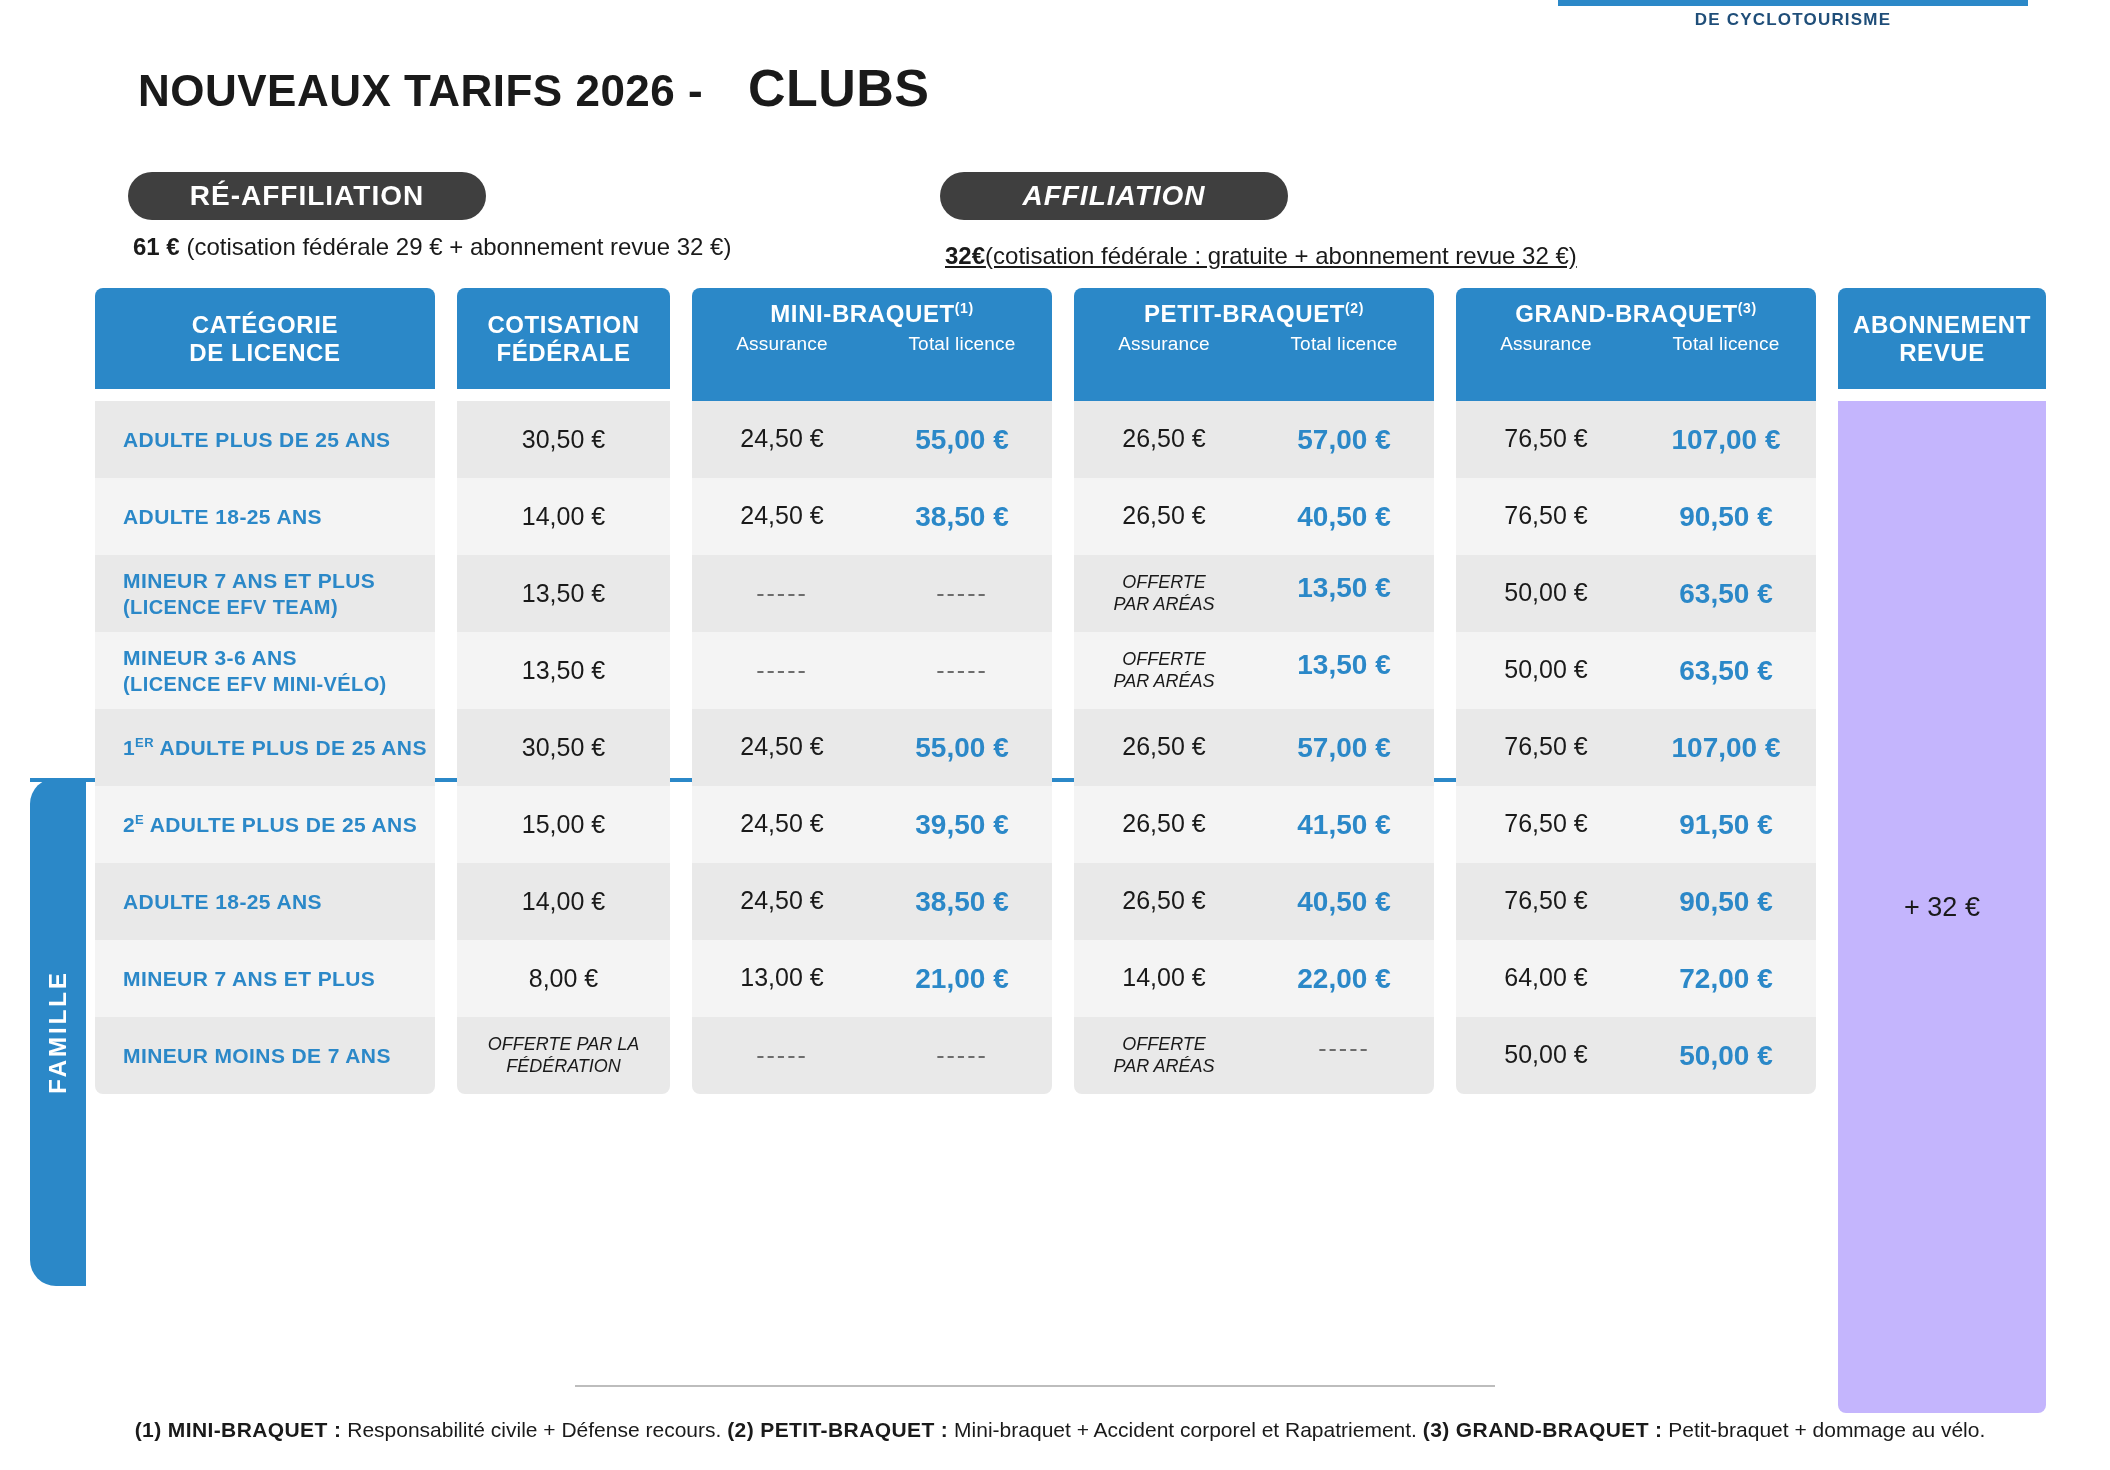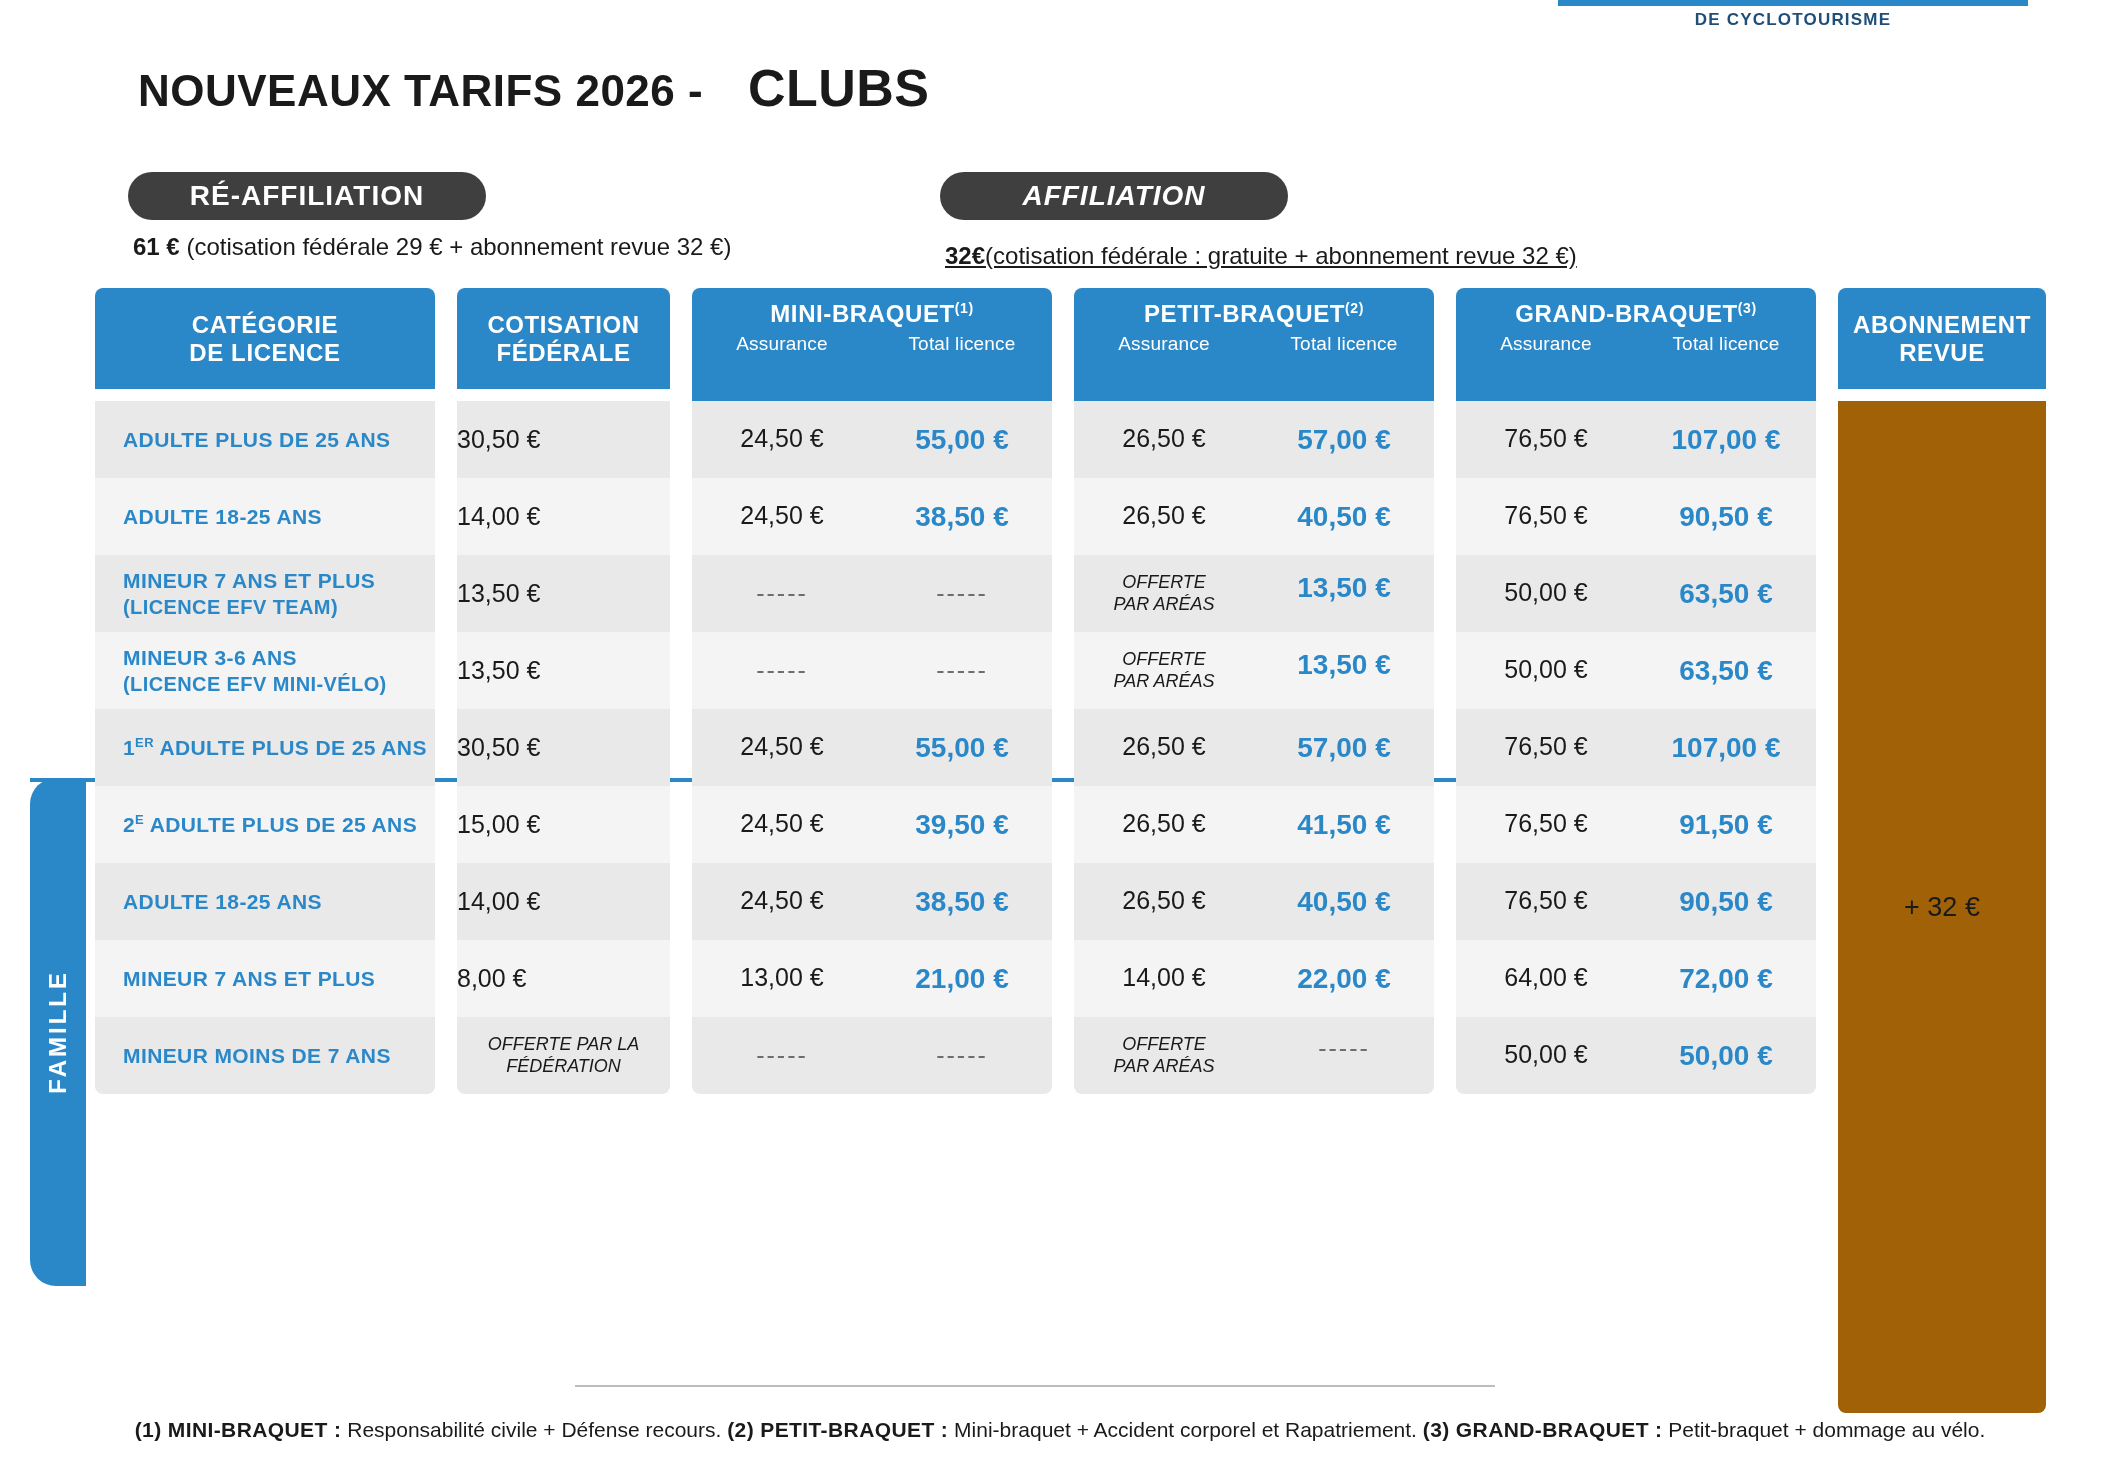--- a/index.html
+++ b/index.html
@@ -81,35 +81,35 @@
     background:#e9e9e9;
   }
   .bodycell.alt{background:#f4f4f4;}
   .cat{
     padding-left:28px;color:#2b88c8;font-weight:bold;font-size:21px;
     letter-spacing:0.4px;line-height:1.22;
   }
   .cat .sub{color:#2b88c8;font-weight:bold;font-size:20px;}
   .cat sup{font-size:13px;}
   .val{
-    width:100%;text-align:left;font-size:25px;color:#1a1a1a;
+    width:100%;text-align:center;font-size:25px;color:#1a1a1a;
   }
   .half{display:flex;width:100%;}
   .half>div{flex:1;text-align:center;}
   .ins{font-size:25px;color:#1a1a1a;}
   .tot{font-size:28px;color:#2b88c8;font-weight:bold;}
   .dash{font-size:25px;color:#6d6d6d;letter-spacing:2px;}
   .offerte{
     font-size:18px;font-style:italic;color:#1a1a1a;line-height:1.2;
   }
   .small-it{font-size:18px;font-style:italic;color:#1a1a1a;line-height:1.2;text-align:center;}
 
   
   .abo-block{
-    background:#a16207;height:1012px;display:flex;align-items:center;justify-content:center;
+    background:#c4b5fd;height:1012px;display:flex;align-items:center;justify-content:center;
     font-size:27px;color:#1a1a1a;border-radius:0 0 8px 8px;
   }
 
   
   .famille{
     position:absolute;left:30px;top:778px;width:56px;height:508px;
     background:#2b88c8;border-radius:26px 0 0 26px;
     display:flex;align-items:center;justify-content:center;
   }
   .famille span{

